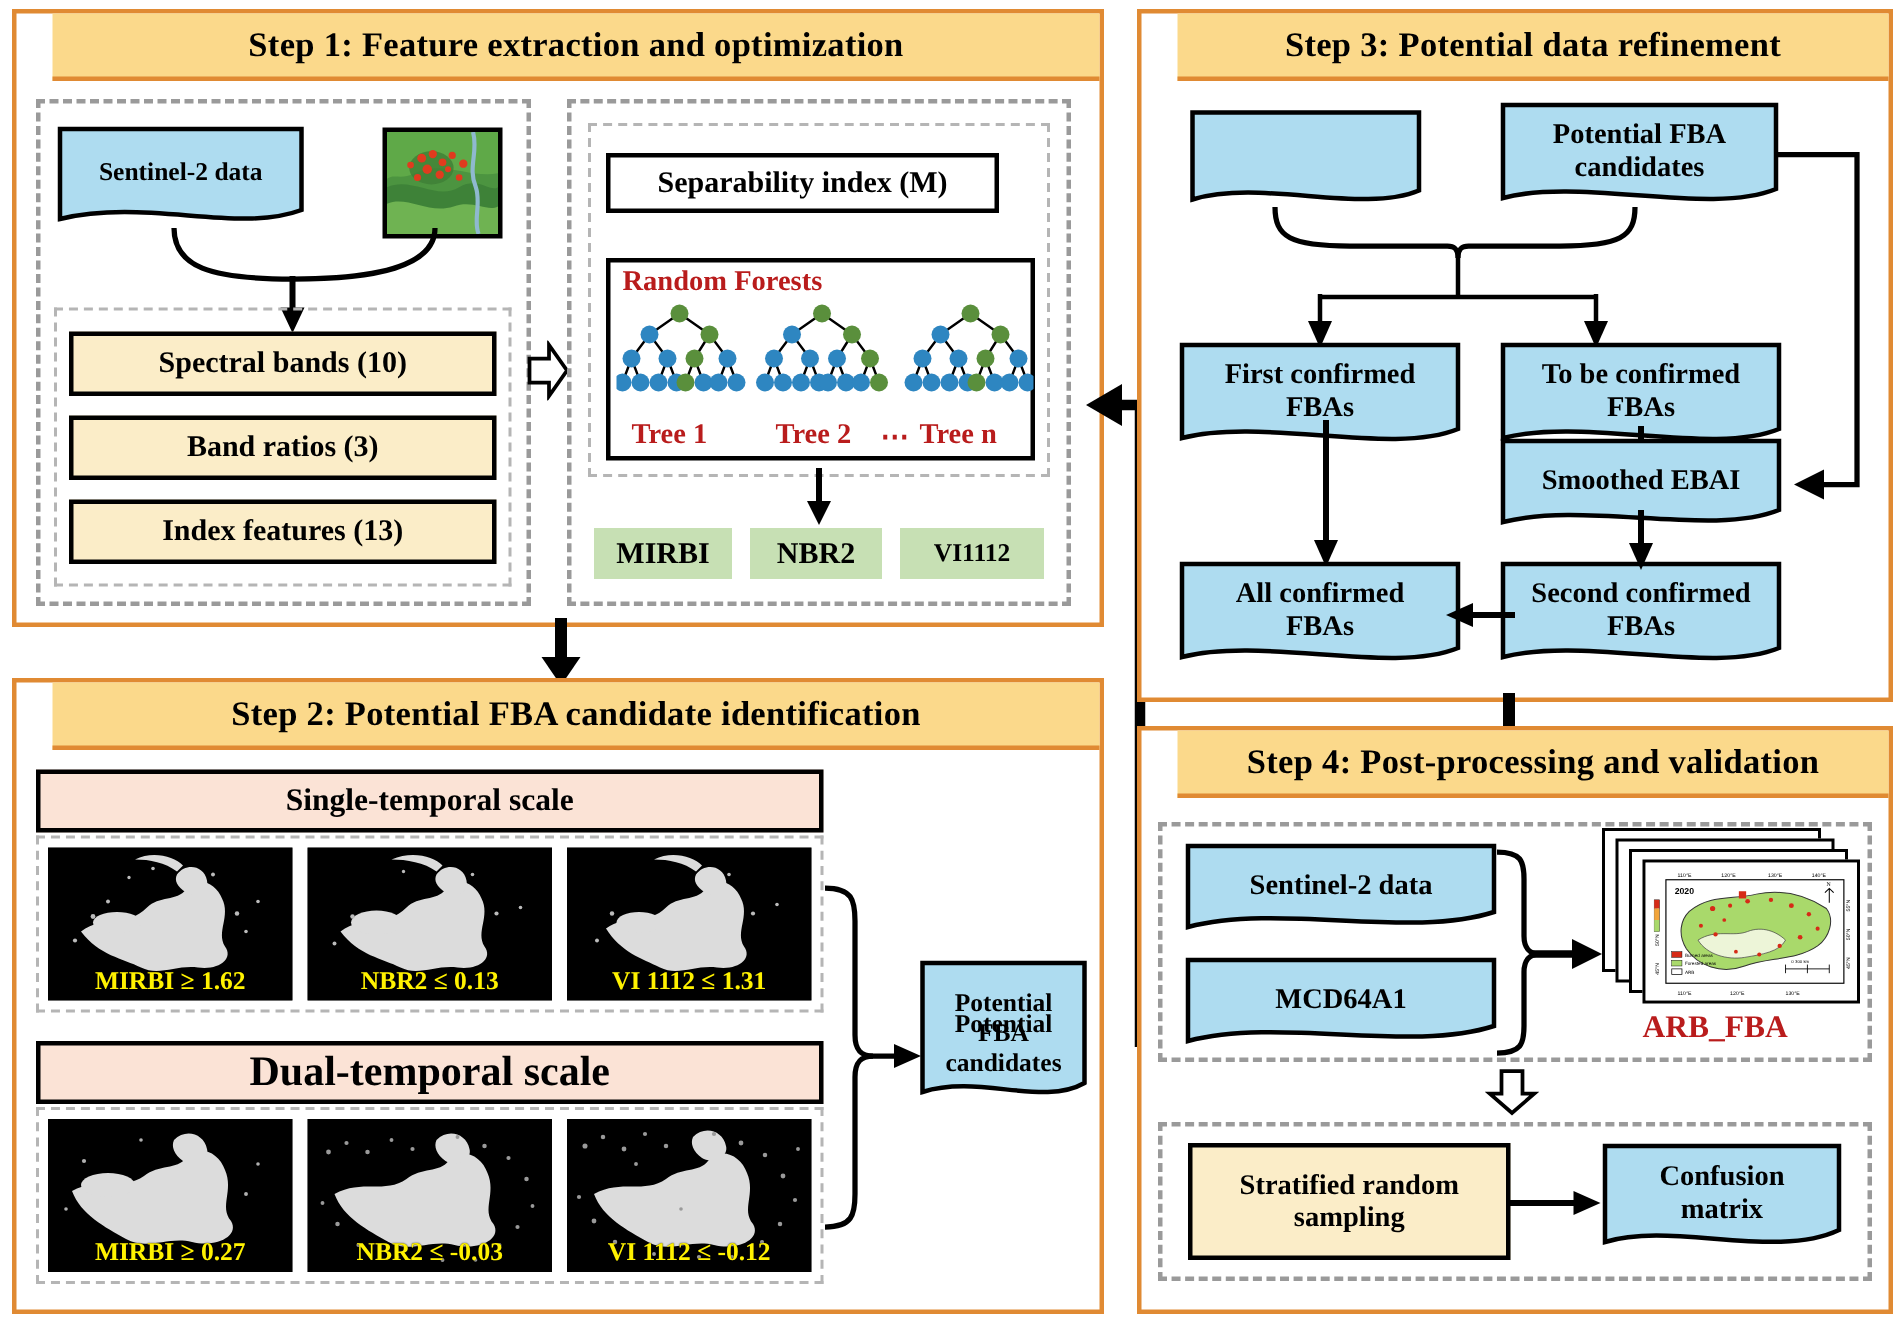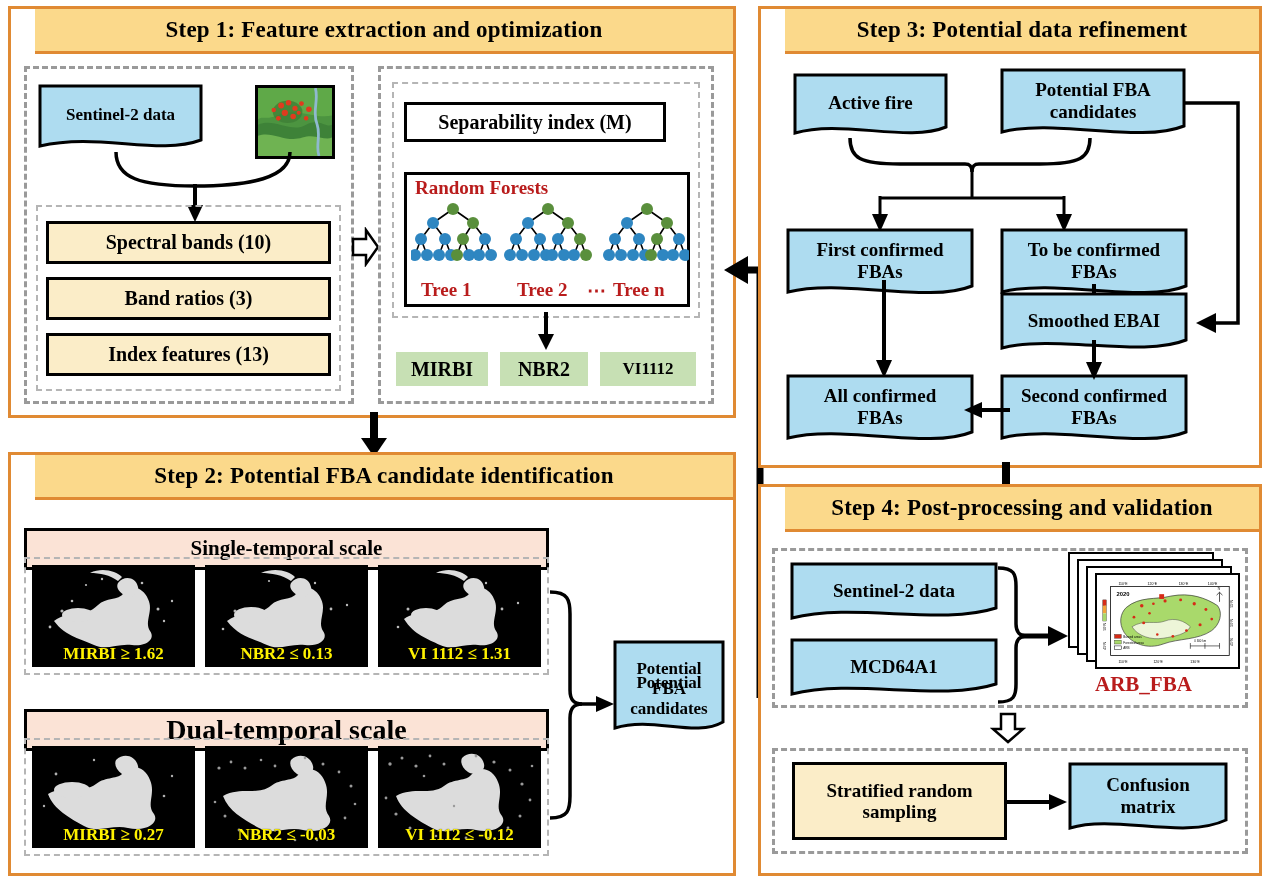--- a/index.html
+++ b/index.html
@@ -18,21 +18,21 @@
   
   .dash{position:absolute;box-sizing:border-box;border:3px dashed #9a9a9a;}
   .dash-thin{position:absolute;box-sizing:border-box;border:2px dashed #b5b5b5;}
 
   
   .box{position:absolute;box-sizing:border-box;display:flex;align-items:center;
        justify-content:center;text-align:center;font-weight:bold;color:#000;
        line-height:1.12;}
   .rect{border:3px solid #000;background:#FBEDC8;}
   .green{background:#C7E0B4;border:none;}
-  .pink{border:3px solid #000;background:#FBE3D6;margin-top:15px;}
+  .pink{border:3px solid #000;background:#FBE3D6;}
   .wrect{border:3px solid #000;background:#fff;}
 
   
   .data{position:absolute;box-sizing:border-box;}
   .data > svg{position:absolute;left:0;top:0;width:100%;height:100%;}
   .data > span{position:absolute;left:0;right:0;top:0;bottom:14%;
                display:flex;align-items:center;justify-content:center;
                text-align:center;font-weight:bold;color:#000;line-height:1.12;}
 
   
@@ -392,21 +392,20 @@
 </svg>
 
 <div class="panel" style="left:758px;top:6px;width:504px;height:462px;">
   <div class="panel-hd">Step 3: Potential data refinement</div>
 </div>
 
 <div class="data" style="left:793px;top:73px;width:155px;height:70px;">
   <svg viewBox="0 0 155 70" preserveAspectRatio="none">
     <path d="M2,2 L153,2 L153,54 C115,70 48,46 2,60 Z" fill="#AEDCF0" stroke="#000" stroke-width="3"></path>
   </svg>
-  <span style="font-size:19px;">Active fire</span>
 </div>
 
 <div class="data" style="left:1000px;top:68px;width:186px;height:76px;">
   <svg viewBox="0 0 186 76" preserveAspectRatio="none">
     <path d="M2,2 L184,2 L184,58 C140,76 54,50 2,64 Z" fill="#AEDCF0" stroke="#000" stroke-width="3"></path>
   </svg>
   <span style="font-size:19px;white-space:pre-line;">Potential FBA
 candidates</span>
 </div>
 

